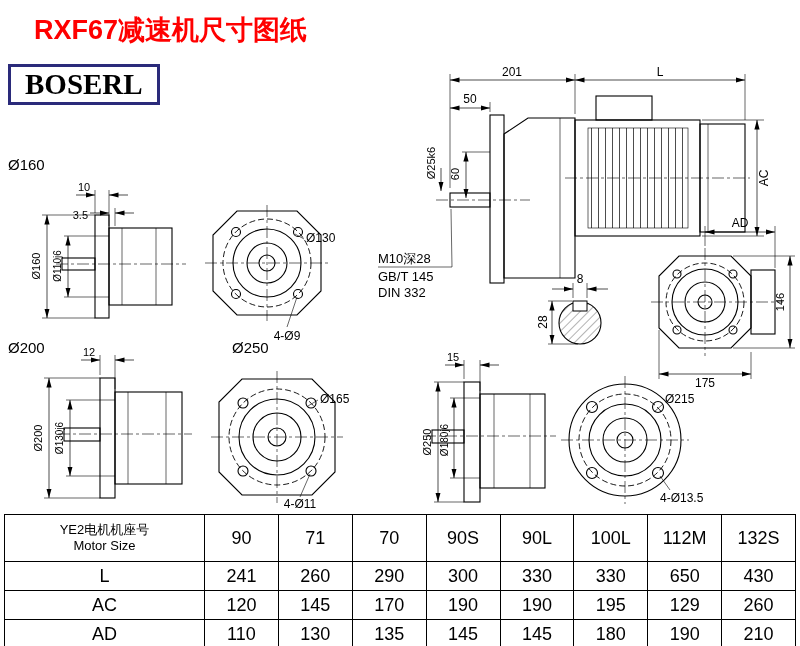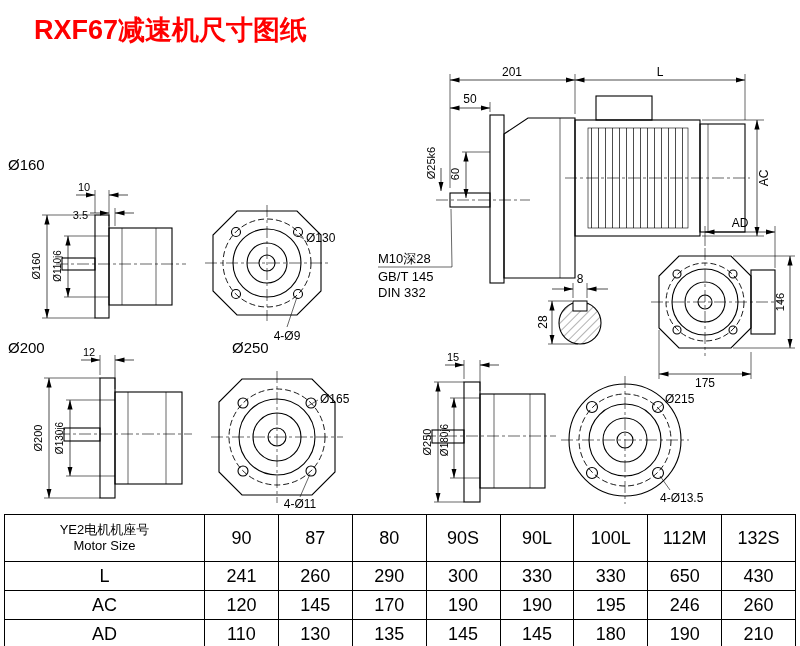--- a/index.html
+++ b/index.html
@@ -21,20 +21,21 @@
   .dim-table td{border:1.5px solid #000;text-align:center;vertical-align:middle;
                 font-size:18px;height:28px;padding:0;color:#000;}
   .dim-table tr.hdr td{height:46px;}
   .hcell div{line-height:1.25;font-size:13px;}
 </style>
 </head>
 <body>
 
 <div class="page">
   <div class="title">RXF67减速机尺寸图纸</div>
+  <div class="logo">BOSERL</div>
 
   <svg class="draw" width="800" height="514" viewBox="0 0 800 514">
     <defs>
       <marker id="ar" viewBox="0 0 10 6" refX="9.5" refY="3" markerWidth="10" markerHeight="6" orient="auto-start-reverse" markerUnits="userSpaceOnUse">
         <path d="M0,0.4 L9.5,3 L0,5.6 Z" fill="#000"></path>
       </marker>
       <pattern id="hatch" width="6" height="6" patternUnits="userSpaceOnUse" patternTransform="rotate(45)">
         <line x1="0" y1="0" x2="0" y2="6" stroke="#000" stroke-width="0.6"></line>
       </pattern>
       <pattern id="fins" width="7" height="8" patternUnits="userSpaceOnUse">
@@ -308,22 +309,22 @@
         <col>
         <col>
     </colgroup>
     <tbody>
       <tr class="hdr">
         <td class="hcell">
           <div>YE2电机机座号</div>
           <div>Motor Size</div>
         </td>
         <td>90</td>
-        <td>87</td>
-        <td>80</td>
+        <td>71</td>
+        <td>70</td>
         <td>90S</td>
         <td>90L</td>
         <td>100L</td>
         <td>112M</td>
         <td>132S</td>
       </tr>
       <tr>
         <td>L</td>
         <td>241</td>
         <td>260</td>
@@ -335,21 +336,21 @@
         <td>430</td>
       </tr>
       <tr>
         <td>AC</td>
         <td>120</td>
         <td>145</td>
         <td>170</td>
         <td>190</td>
         <td>190</td>
         <td>195</td>
-        <td>246</td>
+        <td>129</td>
         <td>260</td>
       </tr>
       <tr>
         <td>AD</td>
         <td>110</td>
         <td>130</td>
         <td>135</td>
         <td>145</td>
         <td>145</td>
         <td>180</td>

